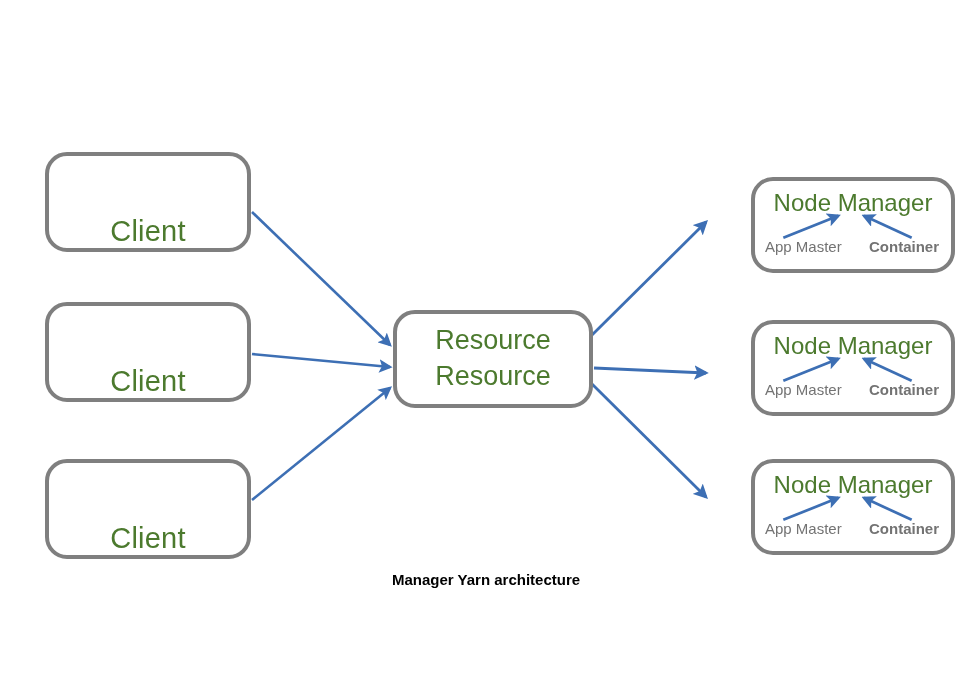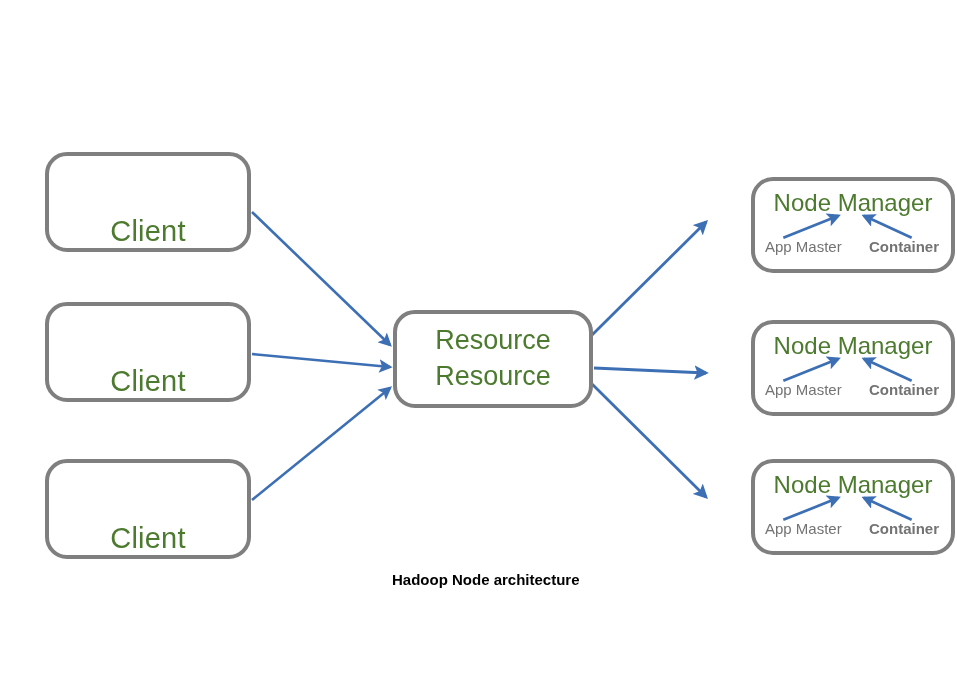--- a/index.html
+++ b/index.html
@@ -177,15 +177,15 @@
         </marker>
       </defs>
       <line x1="26" y1="62" x2="86" y2="38" stroke="#3d6fb4" stroke-width="3" marker-end="url(#ah3)"></line>
       <line x1="166" y1="62" x2="114" y2="38" stroke="#3d6fb4" stroke-width="3" marker-end="url(#ah3)"></line>
     </svg>
     <div class="nm-title">Node Manager</div>
     <div class="nm-sub left">App Master</div>
     <div class="nm-sub right">Container</div>
   </div>
 
-  <div class="caption" style="left:392px; top:571px;">Hadoop Node architecture</div>
+  <div class="caption" style="left:392px; top:571px;">Manager Yarn architecture</div>
 
 </div>
 
 </body></html>

